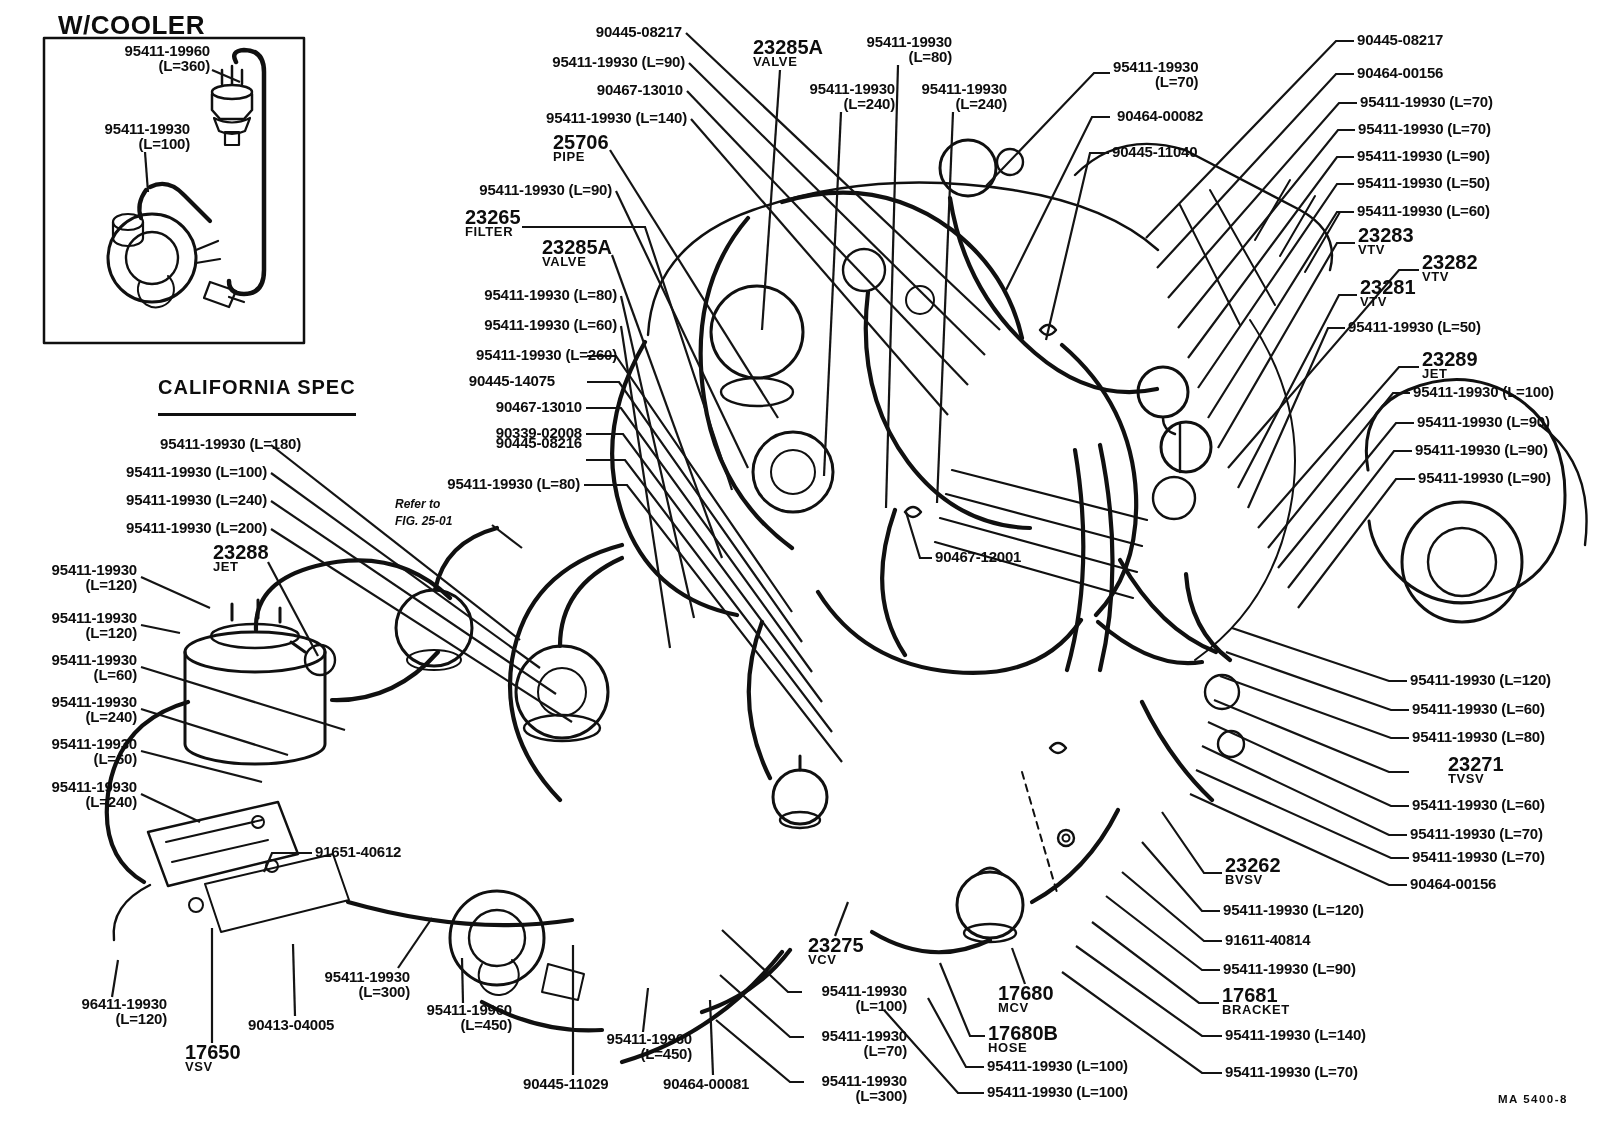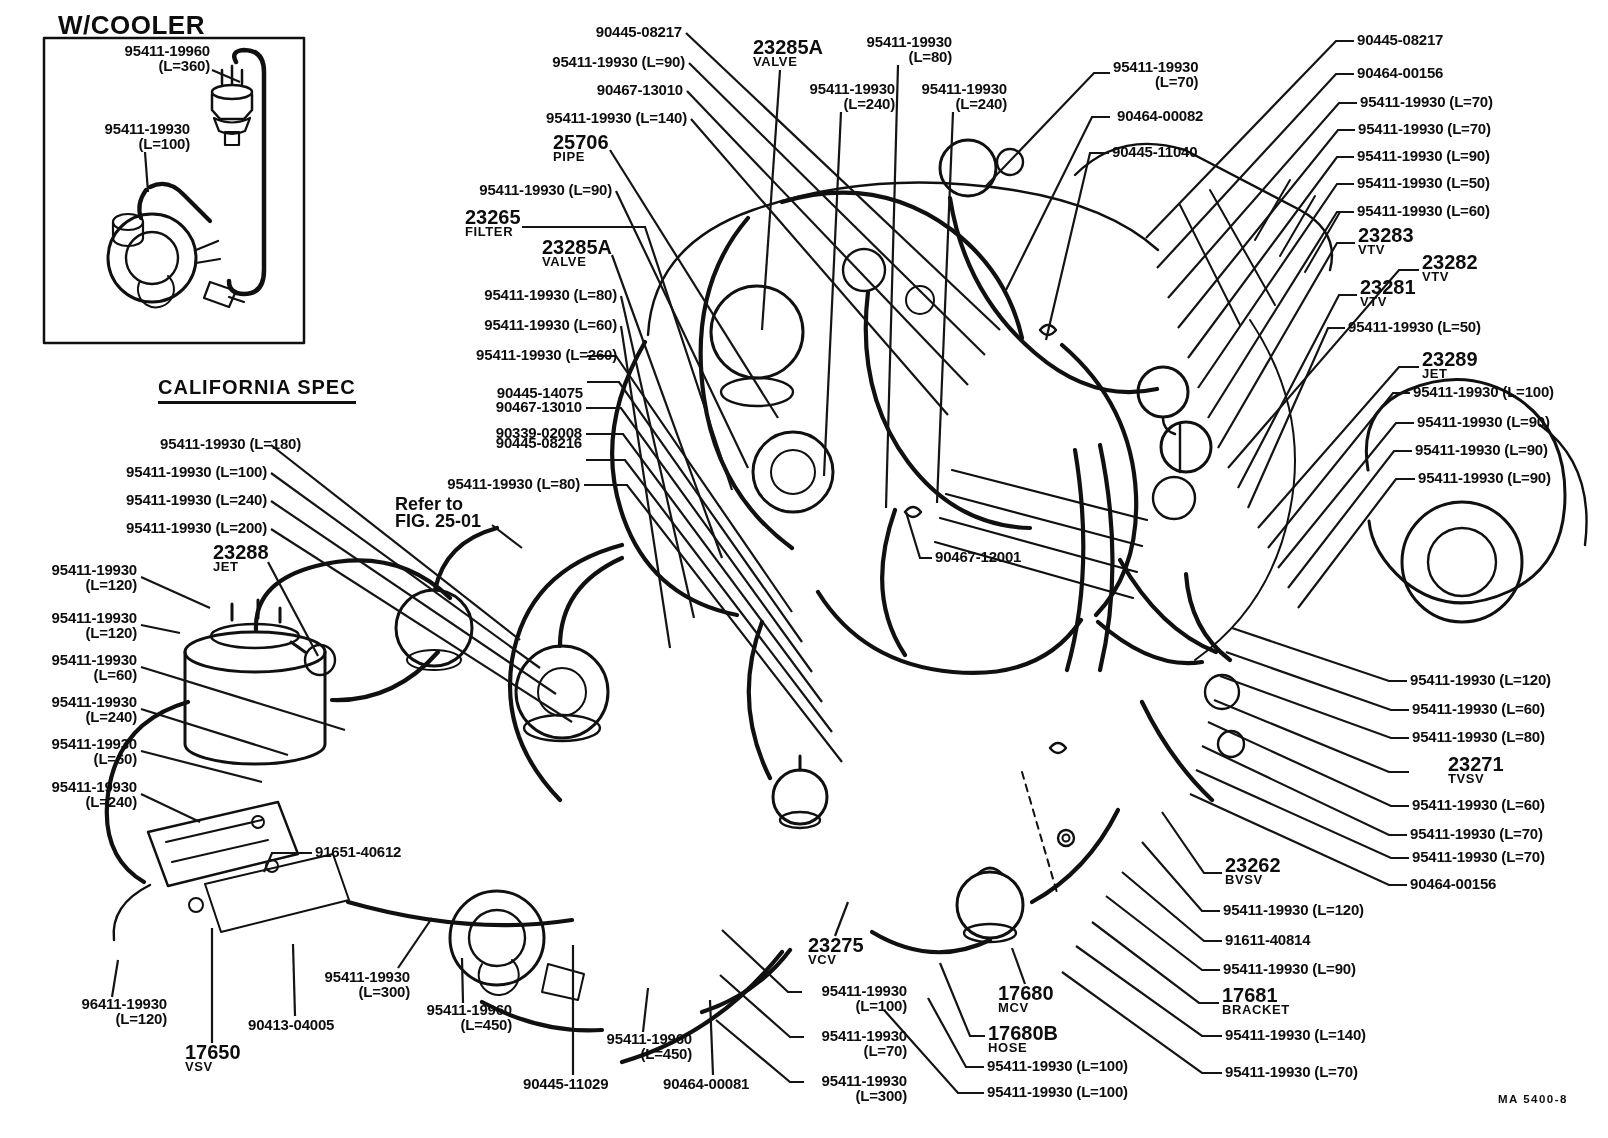--- a/index.html
+++ b/index.html
@@ -3,30 +3,30 @@
 <meta charset="utf-8">
 <style>
   html,body{margin:0;padding:0;background:#e8e8e8;}
   #page{position:relative;width:1608px;height:1138px;background:#ffffff;overflow:hidden;
         font-family:"Liberation Sans",sans-serif;color:#0d0d0d;}
   svg.layer{position:absolute;left:0;top:0;}
   
   .heading{position:absolute;font-weight:700;white-space:nowrap;}
   #wcooler-title{left:58px;top:10px;font-size:26px;letter-spacing:.5px;}
   #california-spec{left:158px;top:376px;font-size:20px;letter-spacing:1px;
-                   border-bottom:3px solid #101010;padding-bottom:2px;}
+                   border-bottom:3px solid #101010;padding-bottom:14px;}
   #figure-code{left:1498px;top:1093px;font-size:11.5px;letter-spacing:1.5px;}
   
   .co{position:absolute;font-weight:700;font-size:15px;line-height:14.5px;
       letter-spacing:-0.2px;white-space:nowrap;}
   .co.right{text-align:right;}
   .co .l2{text-align:right;}
   .co .num{font-size:20px;line-height:18px;letter-spacing:0;}
   .co .sub{font-size:13px;line-height:12.5px;letter-spacing:.6px;}
-  .co.note{font-size:18px;line-height:17px;letter-spacing:0;}
+  .co.note{font-size:12px;line-height:17px;letter-spacing:0;font-style:italic;}
   .co.note .l2{text-align:left;}
 </style>
 </head>
 <body>
 
 <div id="page">
 
   <svg class="layer" width="1608" height="1138" viewBox="0 0 1608 1138">
     <g stroke="#101010" fill="none" stroke-linecap="round" stroke-linejoin="round">
 
@@ -384,21 +384,21 @@
       </div>
       <div class="co right" style="right: 991px; top: 288px;">
         <div class="l1">95411-19930 (L=80)</div>
       </div>
       <div class="co right" style="right: 991px; top: 318px;">
         <div class="l1">95411-19930 (L=60)</div>
       </div>
       <div class="co right" style="right: 991px; top: 348px;">
         <div class="l1">95411-19930 (L=260)</div>
       </div>
-      <div class="co right" style="right: 1025px; top: 374px; margin-top: 12px;">
+      <div class="co right" style="right: 1053px; top: 374px;">
         <div class="l1">90445-14075</div>
       </div>
       <div class="co right" style="right: 1026px; top: 400px;">
         <div class="l1">90467-13010</div>
       </div>
       <div class="co right" style="right: 1026px; top: 426px; text-align: right;">
         <div class="l1">90339-02008</div>
       </div>
       <div class="co right" style="right: 1026px; top: 436px; margin-left: 25px;">
         <div class="l1">90445-08216</div>

